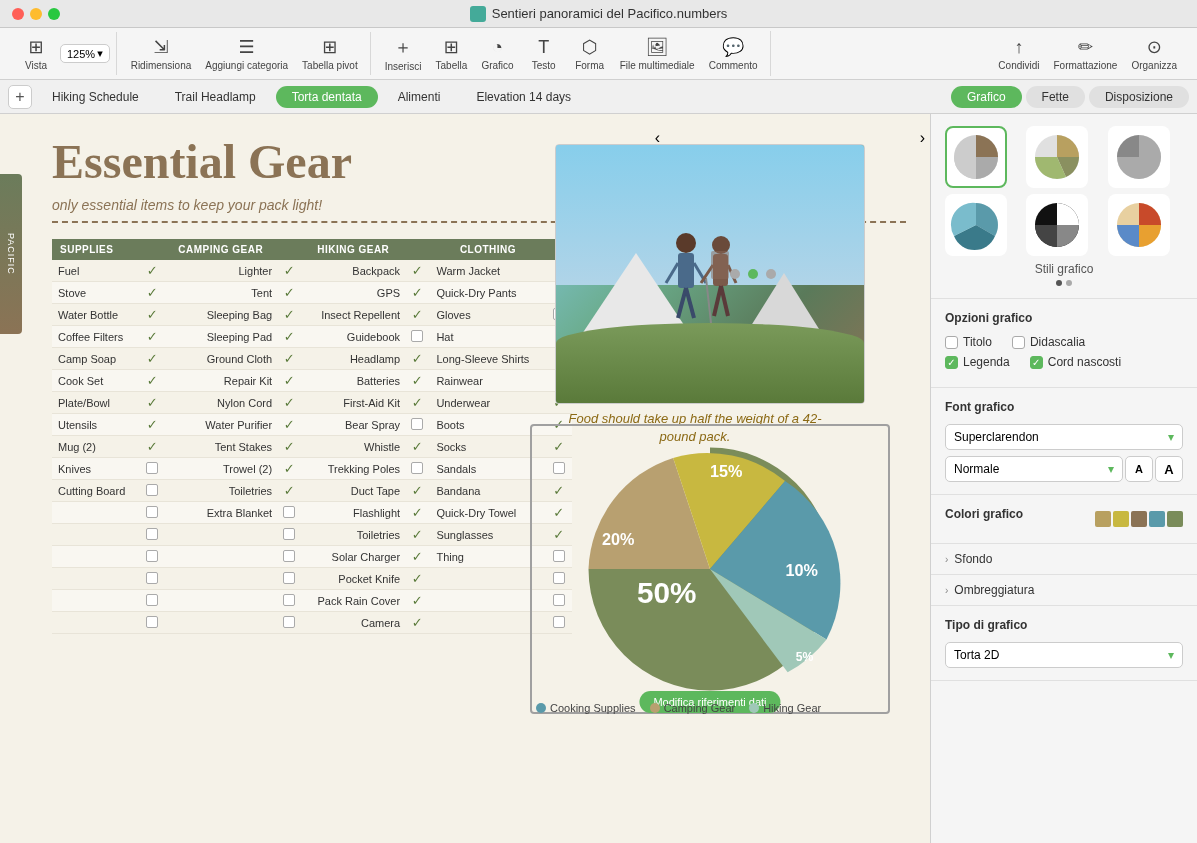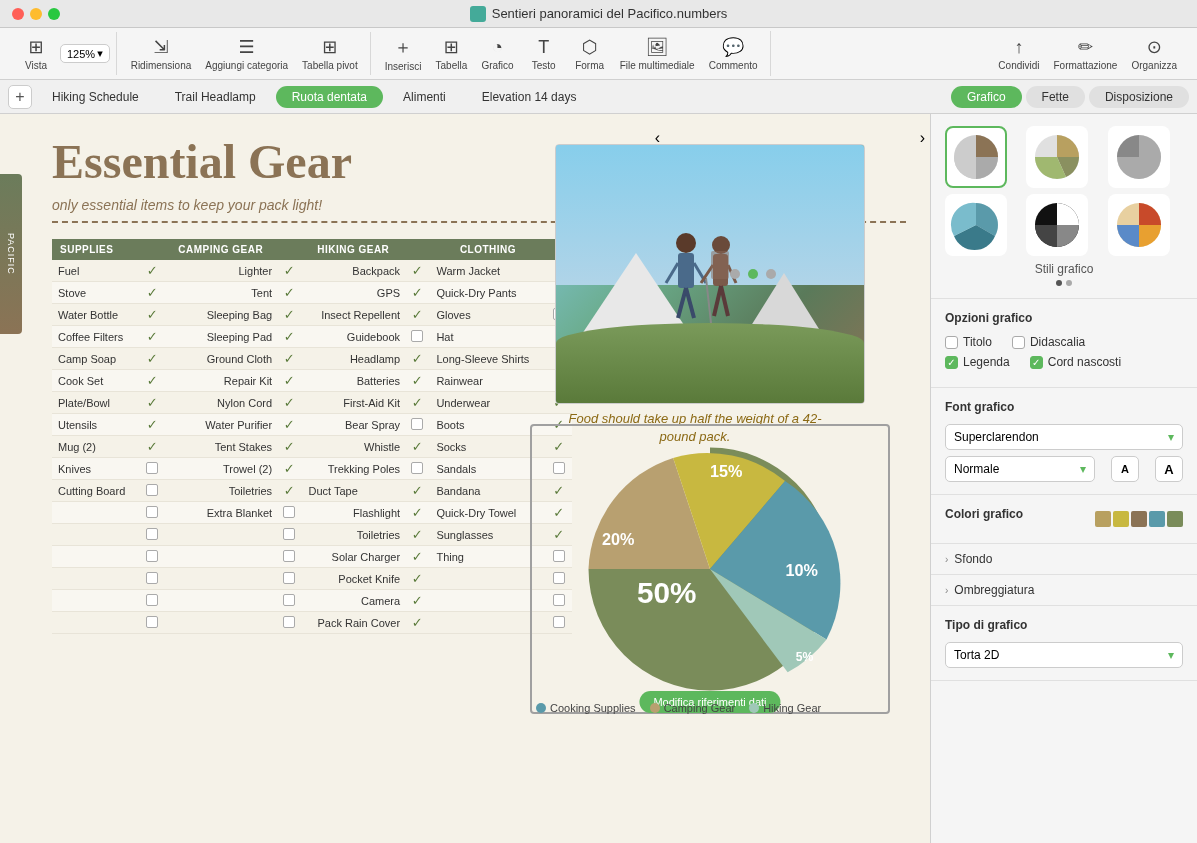--- a/index.html
+++ b/index.html
@@ -57,21 +57,21 @@
     .style-dot.active { background: #555; }
 
     .option-row { display: flex; align-items: center; gap: 8px; margin-bottom: 6px; font-size: 12px; color: #333; }
     .option-row label { display: flex; align-items: center; gap: 5px; cursor: pointer; }
     .option-pair { display: flex; gap: 20px; }
 
     .checkbox { width: 13px; height: 13px; border: 1px solid #aaa; border-radius: 3px; background: white; display: flex; align-items: center; justify-content: center; font-size: 10px; flex-shrink: 0; }
     .checkbox.checked { background: #5db85d; border-color: #5db85d; color: white; }
 
     .font-select { width: 100%; height: 26px; border: 1px solid #ccc; border-radius: 5px; background: white; font-size: 12px; display: flex; align-items: center; justify-content: space-between; padding: 0 8px; cursor: pointer; margin-bottom: 6px; }
-    .font-select-row { display: flex; gap: 16px; align-items: flex-end; }
+    .font-select-row { display: flex; gap: 2px; align-items: flex-end; }
     .font-style-select { flex: 1; height: 26px; border: 1px solid #ccc; border-radius: 5px; background: white; font-size: 12px; display: flex; align-items: center; justify-content: space-between; padding: 0 8px; cursor: pointer; }
     .font-size-btn { width: 28px; height: 26px; border: 1px solid #ccc; border-radius: 5px; background: white; display: flex; align-items: center; justify-content: center; font-size: 13px; cursor: pointer; font-weight: bold; }
 
     .colori-row { display: flex; align-items: center; justify-content: space-between; }
     .color-swatches { display: flex; gap: 2px; }
     .swatch { width: 16px; height: 16px; border-radius: 2px; }
 
     .disclosure-row { display: flex; align-items: center; gap: 6px; cursor: pointer; font-size: 12px; color: #333; padding: 8px 14px; border-bottom: 1px solid #e0e0e0; }
     .disclosure-arrow { font-size: 10px; color: #888; }
 
@@ -191,21 +191,21 @@
       <span class="icon">⊙</span>
       <span class="label">Organizza</span>
     </div>
   </div>
 </div>
 
 <div class="tabs-bar">
   <div class="tab-add">+</div>
   <div class="tab">Hiking Schedule</div>
   <div class="tab">Trail Headlamp</div>
-  <div class="tab tab-active">Ruota dentata</div>
+  <div class="tab tab-active">Torta dentata</div>
   <div class="tab">Alimenti</div>
   <div class="tab">Elevation 14 days</div>
   <div class="tab-right">
     <div class="tab tab-active">Grafico</div>
     <div class="tab">Fette</div>
     <div class="tab">Disposizione</div>
   </div>
 </div>
 
 <div class="main">
@@ -335,21 +335,21 @@
       <td style="font-size:11px;text-align:right;padding-right:4px;">Trekking Poles</td>
       <td class="check"><span class="check-box"></span></td>
       <td style="font-size:11px;">Sandals</td>
       <td class="check"><span class="check-box"></span></td>
     </tr>
               <tr>
       <td style="font-size:11px;">Cutting Board</td>
       <td class="check"><span class="check-box"></span></td>
       <td style="font-size:11px;text-align:right;padding-right:4px;">Toiletries</td>
       <td class="check"><span class="check-mark">✓</span></td>
-      <td style="font-size:11px;padding-right:4px;">Duct Tape</td>
+      <td style="font-size:11px;text-align:right;padding-right:4px;">Duct Tape</td>
       <td class="check"><span class="check-mark">✓</span></td>
       <td style="font-size:11px;">Bandana</td>
       <td class="check"><span class="check-mark">✓</span></td>
     </tr>
               <tr>
       <td style="font-size:11px;"></td>
       <td class="check"><span class="check-box"></span></td>
       <td style="font-size:11px;text-align:right;padding-right:4px;">Extra Blanket</td>
       <td class="check"><span class="check-box"></span></td>
       <td style="font-size:11px;text-align:right;padding-right:4px;">Flashlight</td>
@@ -385,31 +385,31 @@
       <td style="font-size:11px;text-align:right;padding-right:4px;">Pocket Knife</td>
       <td class="check"><span class="check-mark">✓</span></td>
       <td style="font-size:11px;"></td>
       <td class="check"><span class="check-box"></span></td>
     </tr>
               <tr>
       <td style="font-size:11px;"></td>
       <td class="check"><span class="check-box"></span></td>
       <td style="font-size:11px;text-align:right;padding-right:4px;"></td>
       <td class="check"><span class="check-box"></span></td>
+      <td style="font-size:11px;text-align:right;padding-right:4px;">Pack Rain Cover</td>
+      <td class="check"><span class="check-mark">✓</span></td>
+      <td style="font-size:11px;"></td>
+      <td class="check"><span class="check-box"></span></td>
+    </tr>
+              <tr>
+      <td style="font-size:11px;"></td>
+      <td class="check"><span class="check-box"></span></td>
+      <td style="font-size:11px;text-align:right;padding-right:4px;"></td>
+      <td class="check"><span class="check-box"></span></td>
       <td style="font-size:11px;text-align:right;padding-right:4px;">Camera</td>
-      <td class="check"><span class="check-mark">✓</span></td>
-      <td style="font-size:11px;"></td>
-      <td class="check"><span class="check-box"></span></td>
-    </tr>
-              <tr>
-      <td style="font-size:11px;"></td>
-      <td class="check"><span class="check-box"></span></td>
-      <td style="font-size:11px;text-align:right;padding-right:4px;"></td>
-      <td class="check"><span class="check-box"></span></td>
-      <td style="font-size:11px;text-align:right;padding-right:4px;">Pack Rain Cover</td>
       <td class="check"><span class="check-mark">✓</span></td>
       <td style="font-size:11px;"></td>
       <td class="check"><span class="check-box"></span></td>
     </tr>
             </tbody>
         </table>
       </div>
 
       <div style="position:absolute;top:30px;left:555px;">
         <div class="hiker-image">

